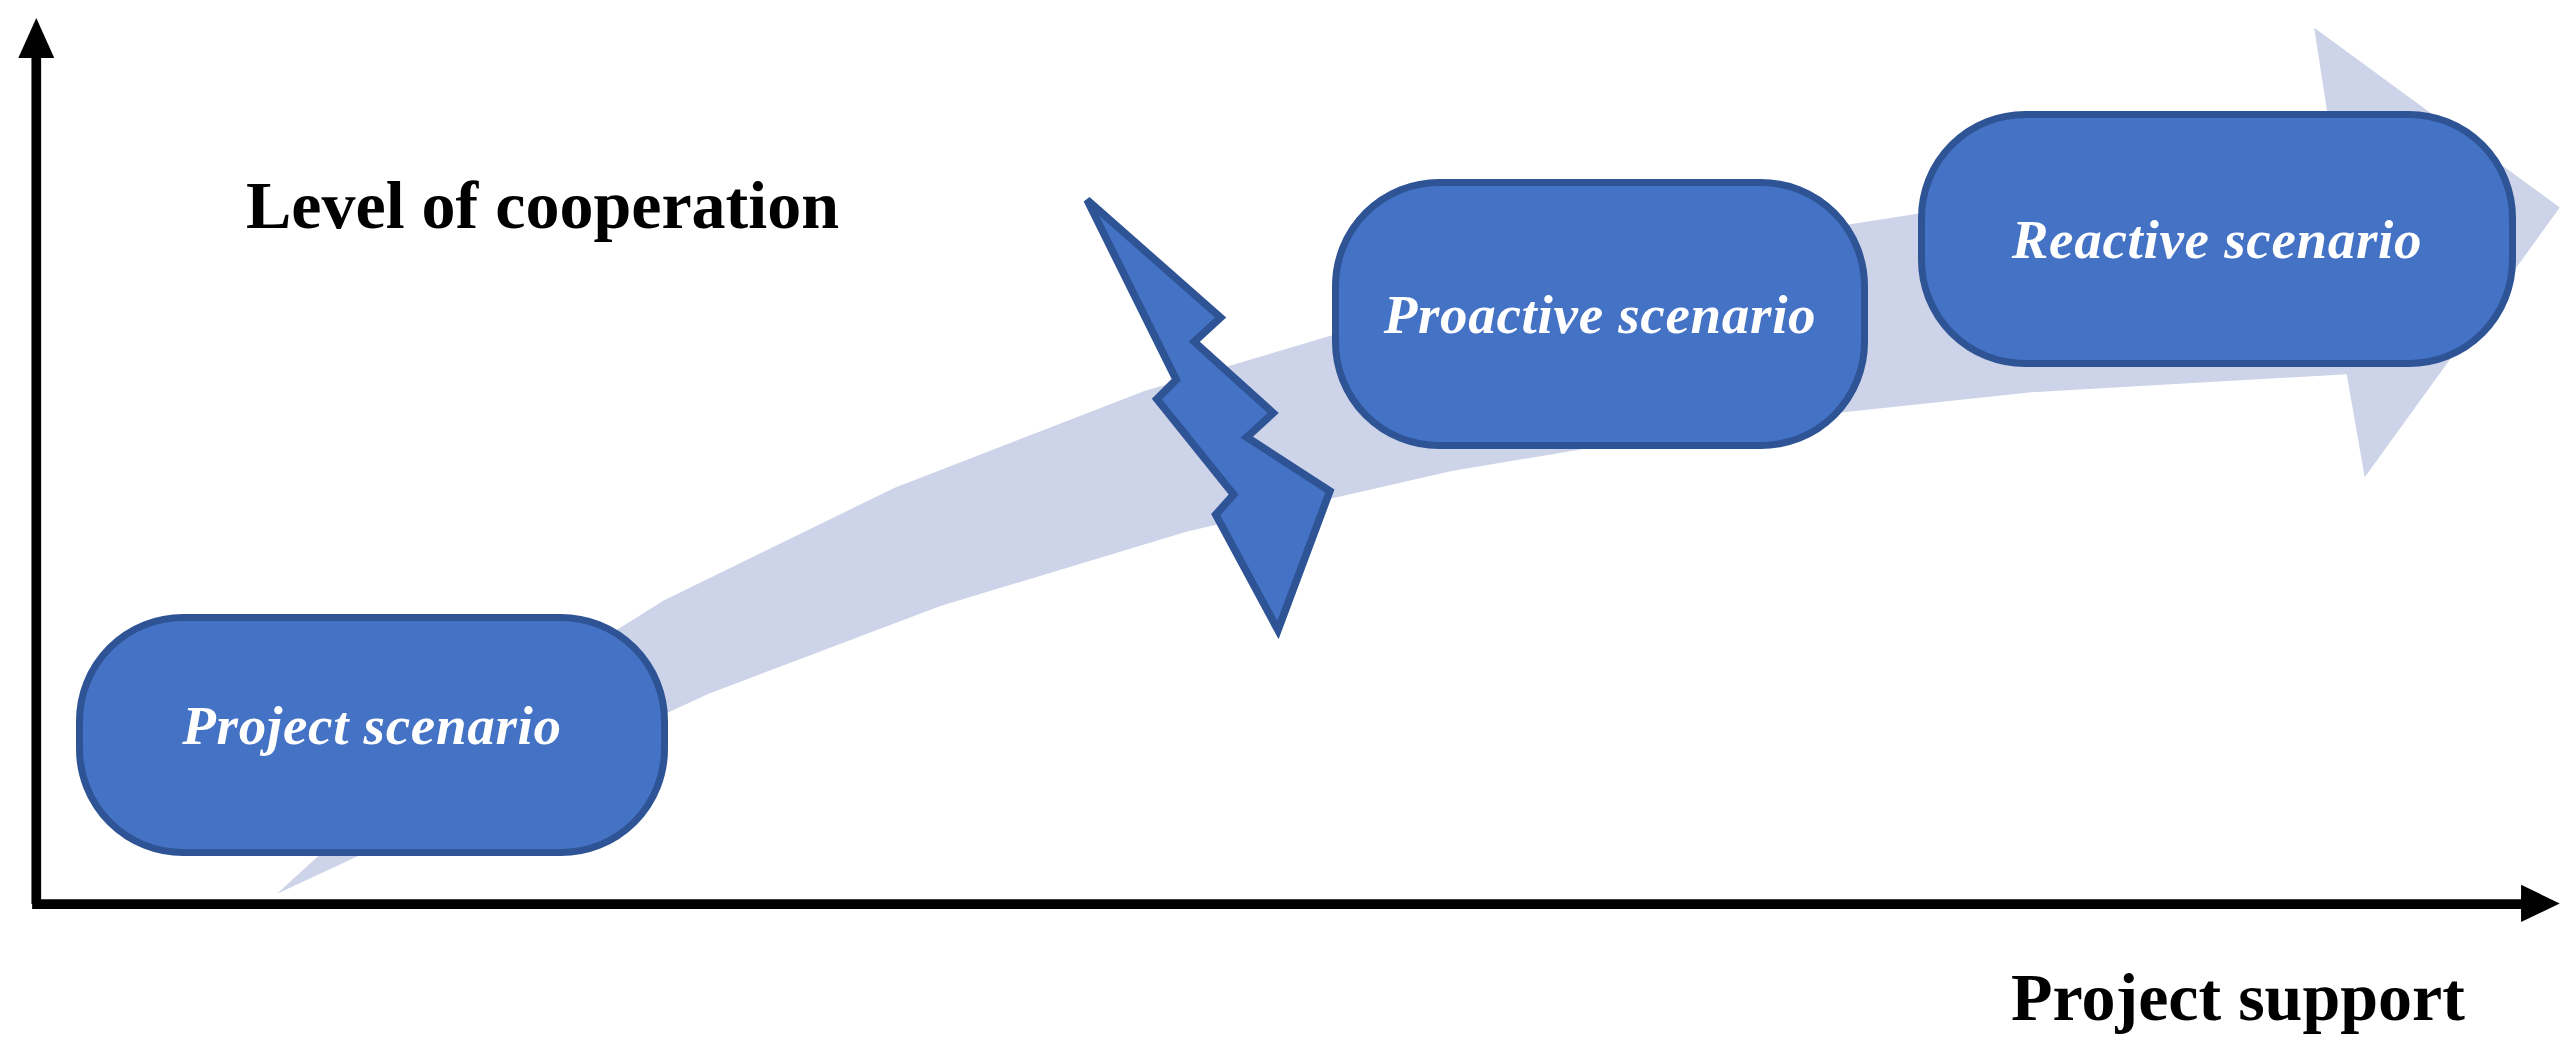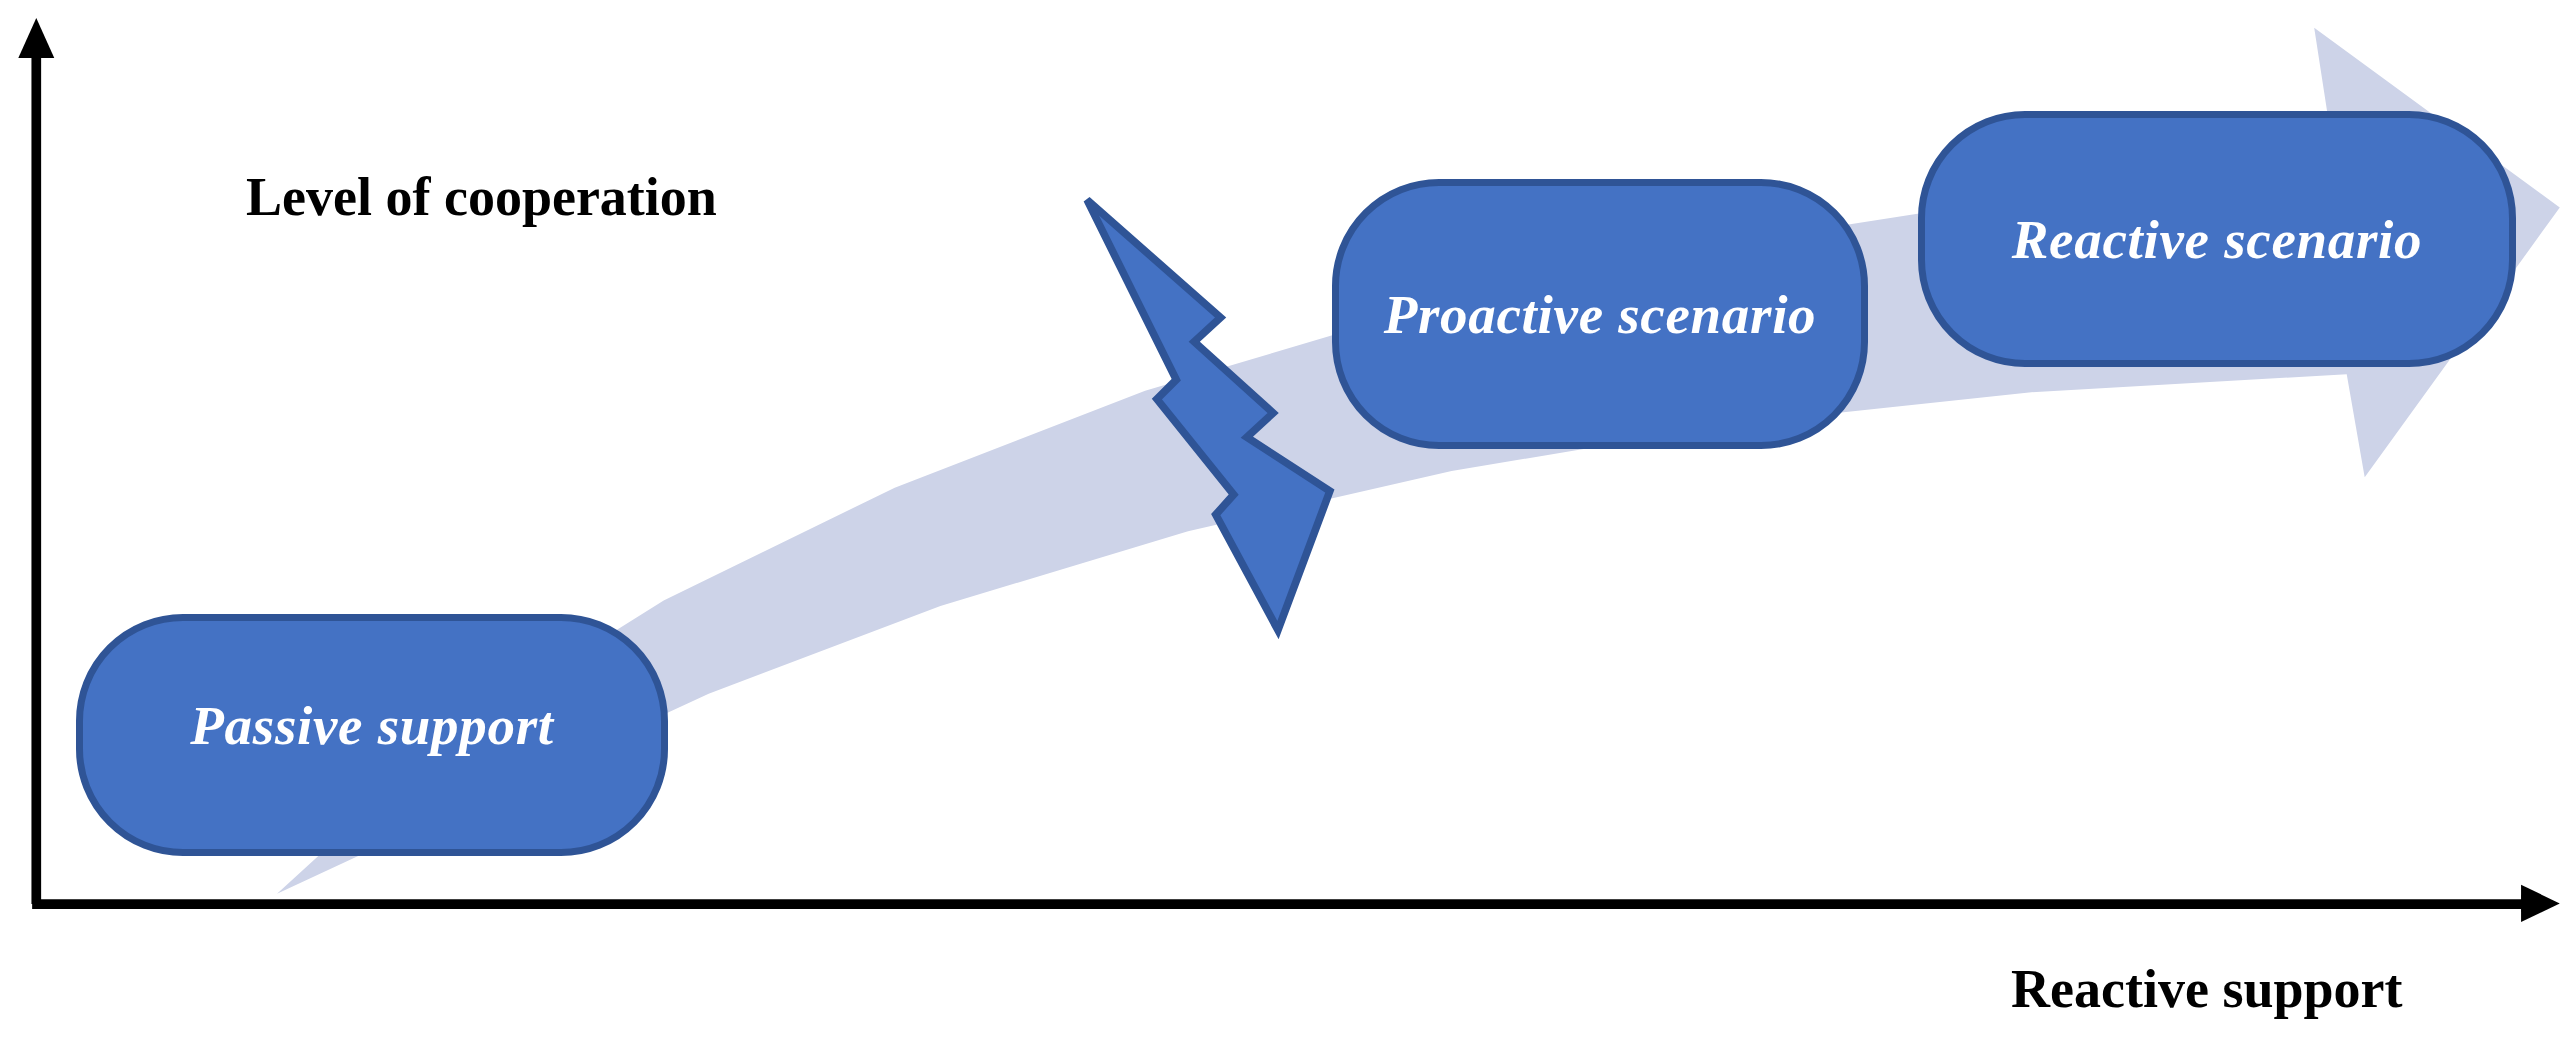--- a/index.html
+++ b/index.html
@@ -36,21 +36,21 @@
   }
   .box-passive   { left: 76px;  top: 614px; width: 592px; height: 242px; }
   .box-preactive { left: 585px;  top: 340px; width: 592px; height: 253px; }
   .box-proactive { left: 1332px; top: 179px; width: 536px; height: 270px; }
   .box-reactive  { left: 1918px; top: 111px; width: 598px; height: 256px; }
   .box-passive .box-label { position: relative; top: -9.7px; }
   .axis-label {
     position: absolute;
     color: #000000;
     font-weight: bold;
-    font-size: 54px;
+    font-size: 68px;
     white-space: nowrap;
   }
   .label-y { left: 246px;  top: 166px; }
   .label-x { left: 2011px; top: 958px; }
 </style>
 </head>
 <body>
 
 <div class="canvas">
 
@@ -68,30 +68,30 @@
                      1847,911 1757,744 1783,715 1672,577 1700,549" fill="#4472C4"></polygon>
 
     <line x1="52" y1="78" x2="52" y2="1307" stroke-width="14" stroke="#000000"></line>
     <polygon points="52,26 26,84 78,84" fill="#000000"></polygon>
 
     <line x1="46" y1="1307" x2="3648" y2="1307" stroke-width="14" stroke="#000000"></line>
     <polygon points="3700,1306 3644,1279 3644,1333" fill="#000000"></polygon>
   </svg>
 
   <div class="scenario-box box-passive">
-    <span class="box-label">Passive support</span>
+    <span class="box-label">Project scenario</span>
   </div>
 
 
   <div class="scenario-box box-reactive">
     <span class="box-label">Reactive scenario</span>
   </div>
 
   <div class="scenario-box box-proactive">
     <span class="box-label">Proactive scenario</span>
   </div>
 
   <div class="axis-label label-y">Level of cooperation</div>
 
-  <div class="axis-label label-x">Reactive support</div>
+  <div class="axis-label label-x">Project support</div>
 
 </div>
 
 
 </body></html>

